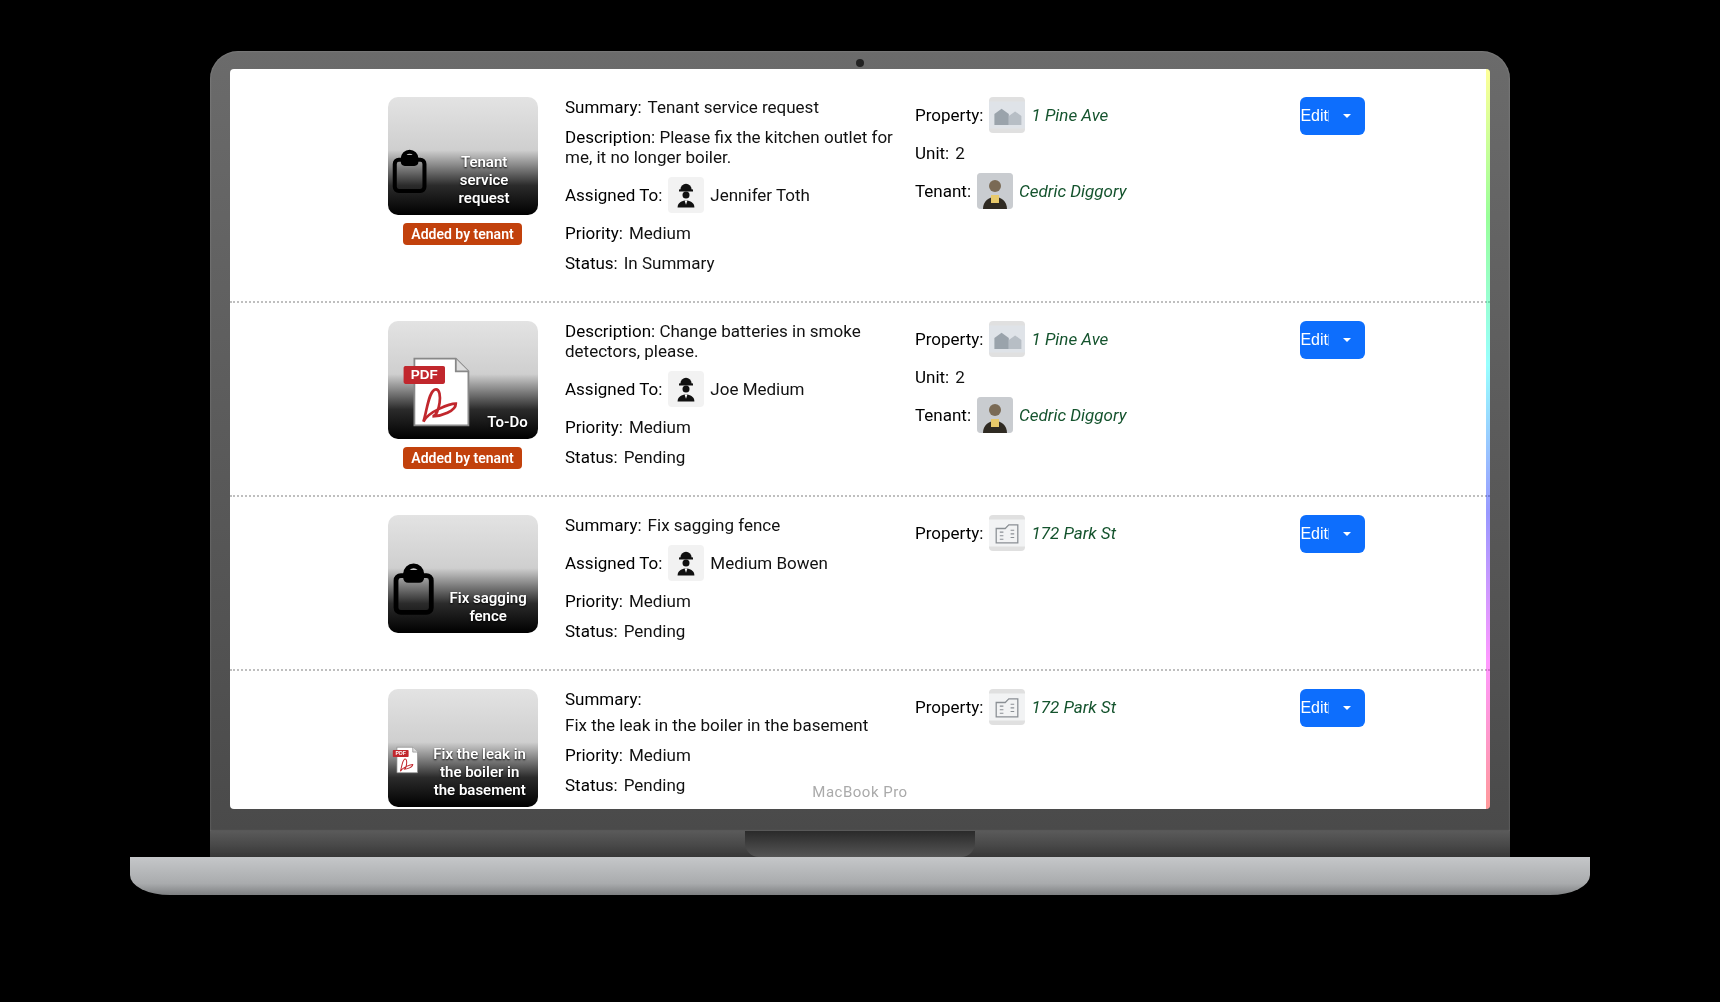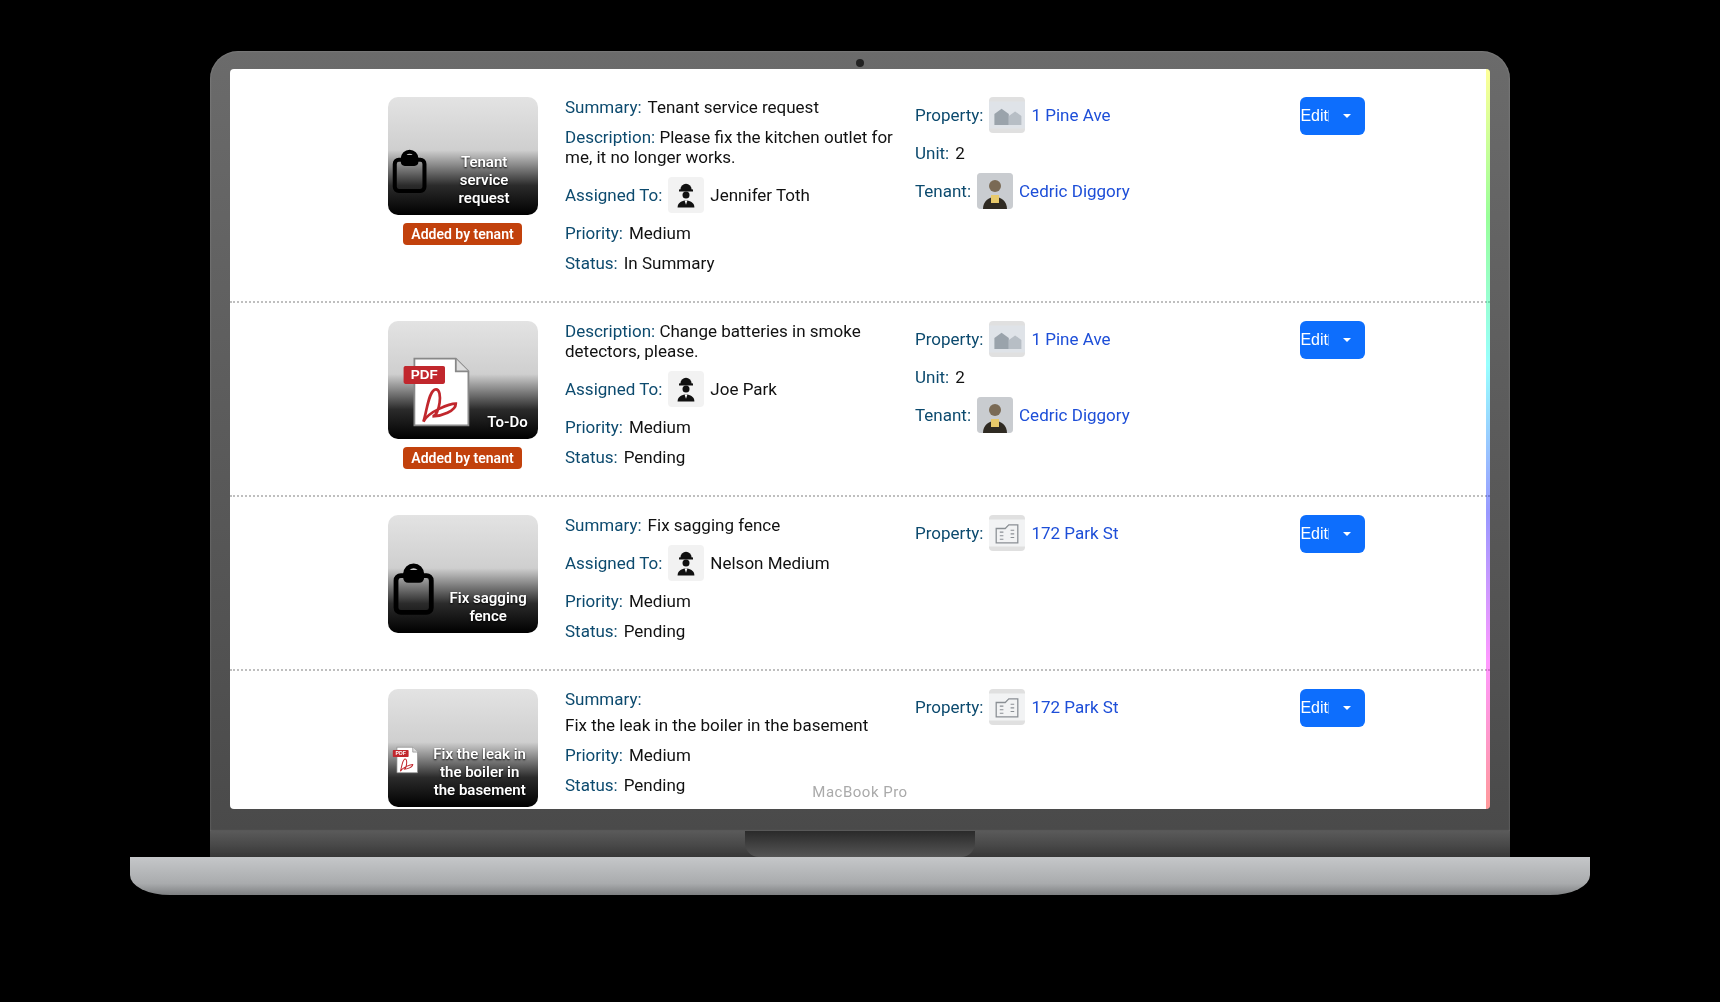--- a/index.html
+++ b/index.html
@@ -112,30 +112,30 @@
   .thumb-caption{ line-height:1.2; padding:0 6px; text-shadow:0 1px 2px #000; z-index:2;}
   .badge {
     background:#c2410c;
     color:#fff;
     border-radius:4px;
     padding:3px 8px;
     font-size:14px;
     font-weight:600;
   }
   .info-col .row, .meta-col .row { margin-bottom:10px; display:flex; align-items:center; flex-wrap:wrap; gap:6px;}
-  .lbl { color:#0c4a6e; }
+  .lbl { color:#000000; }
   .val { color:#111; }
   .avatar-sm {
     width:36px; height:36px;
     background:#e0e0e0;
     border-radius:4px;
     display:inline-flex; align-items:center; justify-content:center;
     overflow:hidden;
   }
-  .link { color:#1d4ed8; text-decoration:none; }
+  .link { color:#14532d; text-decoration:none;font-style:italic; }
   .action-col { display:flex; justify-content:flex-end; align-items:flex-start;}
   .edit-btn {
     background:#0d6efd; color:#fff;
     border:none; border-radius:6px;
     height:38px;
     display:flex; align-items:center;
     font-size:16px; font-weight:500;
     overflow:hidden;
     cursor:pointer;
   }
@@ -172,21 +172,21 @@
   </svg>
                 <div class="thumb-caption">Tenant service request</div>
               </div>
               <div class="badge">Added by tenant</div>
             </div>
             <div class="info-col">
               <div class="row">
                 <span class="lbl">Summary:</span> 
                 <span class="val">Tenant service request</span>
               </div>
-              <div class="row" style="display:block"><span class="lbl">Description:</span> <span class="val">Please fix the kitchen outlet for me, it no longer works.</span></div>
+              <div class="row" style="display:block"><span class="lbl">Description:</span> <span class="val">Please fix the kitchen outlet for me, it no longer boiler.</span></div>
               <div class="row">
                 <span class="lbl">Assigned To:</span> 
                 <span class="worker-icon">
                   <svg viewBox="0 0 40 40" width="28" height="28">
     <path d="M12 12a8 8 0 0 1 16 0v2H12z" fill="#111"></path>
     <rect x="10" y="12" width="20" height="3" fill="#111"></rect>
     <circle cx="20" cy="20" r="5" fill="#111"></circle>
     <path d="M8 38c0-7 6-10 12-10s12 3 12 10z" fill="#111"></path>
     <path d="M18 28l2 6 2-6" fill="#fff"></path>
   </svg>
@@ -262,21 +262,21 @@
                 <span class="lbl">Assigned To:</span> 
                 <span class="worker-icon">
                   <svg viewBox="0 0 40 40" width="28" height="28">
     <path d="M12 12a8 8 0 0 1 16 0v2H12z" fill="#111"></path>
     <rect x="10" y="12" width="20" height="3" fill="#111"></rect>
     <circle cx="20" cy="20" r="5" fill="#111"></circle>
     <path d="M8 38c0-7 6-10 12-10s12 3 12 10z" fill="#111"></path>
     <path d="M18 28l2 6 2-6" fill="#fff"></path>
   </svg>
                 </span> 
-                <span class="val">Joe Park</span>
+                <span class="val">Joe Medium</span>
               </div>
               <div class="row">
                 <span class="lbl">Priority:</span> 
                 <span class="val">Medium</span>
               </div>
               <div class="row">
                 <span class="lbl">Status:</span> 
                 <span class="val">Pending</span>
               </div>
             </div>
@@ -340,21 +340,21 @@
                 <span class="lbl">Assigned To:</span> 
                 <span class="worker-icon">
                   <svg viewBox="0 0 40 40" width="28" height="28">
     <path d="M12 12a8 8 0 0 1 16 0v2H12z" fill="#111"></path>
     <rect x="10" y="12" width="20" height="3" fill="#111"></rect>
     <circle cx="20" cy="20" r="5" fill="#111"></circle>
     <path d="M8 38c0-7 6-10 12-10s12 3 12 10z" fill="#111"></path>
     <path d="M18 28l2 6 2-6" fill="#fff"></path>
   </svg>
                 </span> 
-                <span class="val">Nelson Medium</span>
+                <span class="val">Medium Bowen</span>
               </div>
               <div class="row">
                 <span class="lbl">Priority:</span> 
                 <span class="val">Medium</span>
               </div>
               <div class="row">
                 <span class="lbl">Status:</span> 
                 <span class="val">Pending</span>
               </div>
             </div>

